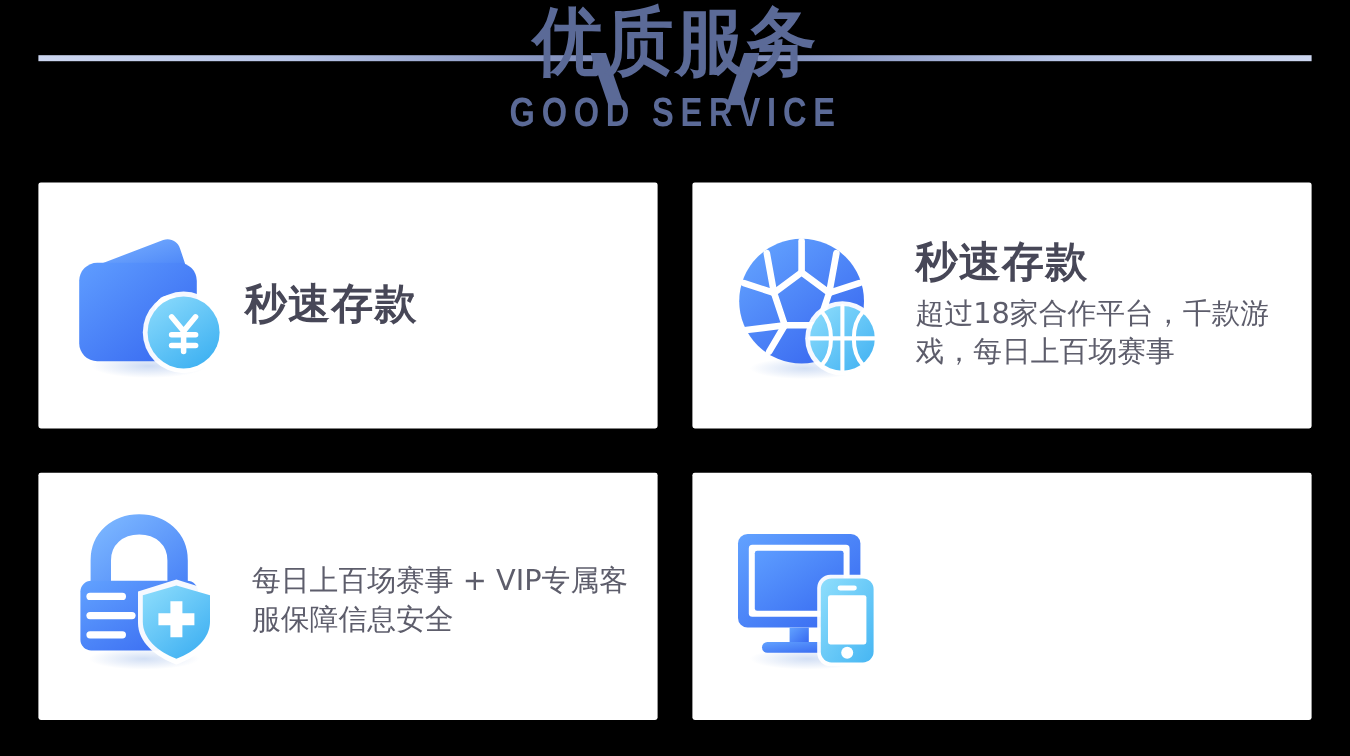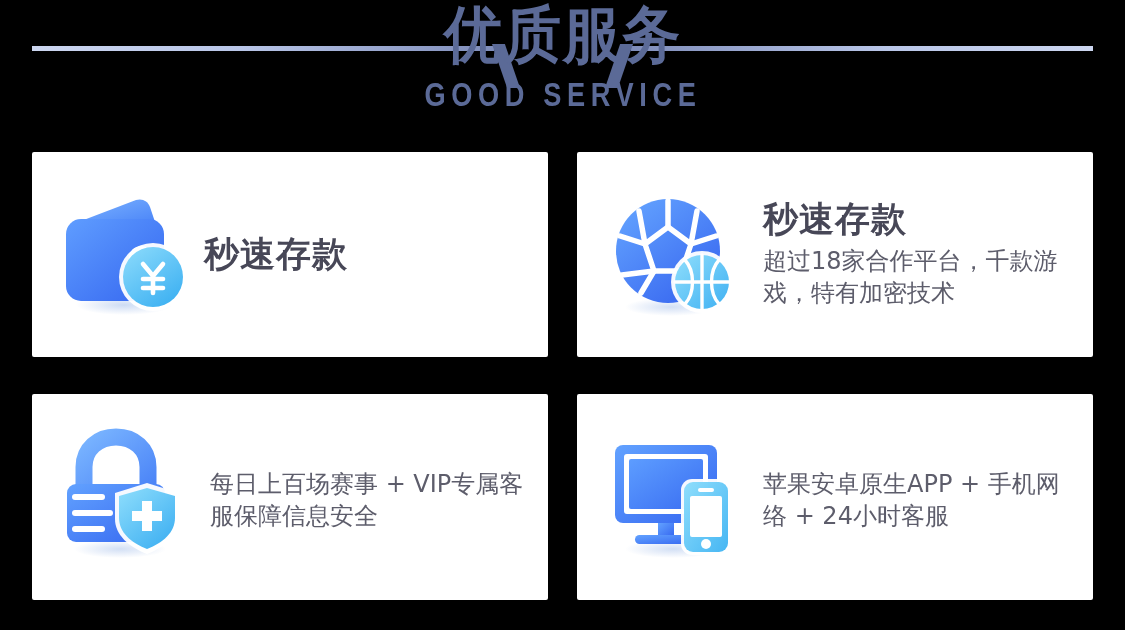--- a/index.html
+++ b/index.html
@@ -177,21 +177,21 @@
           <g fill="none" stroke="#ffffff" stroke-width="3.4" stroke-linecap="round">
             <path d="M93 66 V120"></path>
             <path d="M66 93 H120"></path>
             <path d="M76 71 C86 82 86 104 76 115"></path>
             <path d="M110 71 C100 82 100 104 110 115"></path>
           </g>
         </svg>
       </div>
       <div class="card-text">
         <div class="card-title">秒速存款</div>
-        <div class="card-desc">超过18家合作平台，千款游戏，特有加密技术</div>
+        <div class="card-desc">超过18家合作平台，千款游戏，每日上百场赛事</div>
       </div>
     </div>
 
     <div class="card card-3">
       <div class="card-icon">
         <svg viewBox="0 0 132 132">
           <defs>
             <linearGradient id="g-lock" x1="0" y1="0" x2="1" y2="1">
               <stop offset="0" stop-color="#62a2ff"></stop>
                 <stop offset="1" stop-color="#3566f0"></stop>
@@ -255,18 +255,17 @@
           <rect x="49" y="92" width="16" height="14" fill="url(#g-mon)"></rect>
           <rect x="26" y="104" width="62" height="9" rx="4.5" fill="url(#g-mon)"></rect>
           <rect x="72" y="48" width="50" height="76" rx="11" fill="#ffffff" opacity="0.95"></rect>
           <rect x="75" y="51" width="44" height="70" rx="9" fill="url(#g-phone)"></rect>
           <rect x="89" y="57" width="16" height="4" rx="2" fill="#ffffff"></rect>
           <rect x="81" y="65" width="32" height="41" rx="2" fill="#ffffff"></rect>
           <circle cx="97" cy="113" r="5" fill="#ffffff"></circle>
         </svg>
       </div>
       <div class="card-text">
-        <div class="card-desc">苹果安卓原生APP + 手机网络 + 24小时客服</div>
       </div>
     </div>
 
   </div>
 </div>
 
 </body></html>

